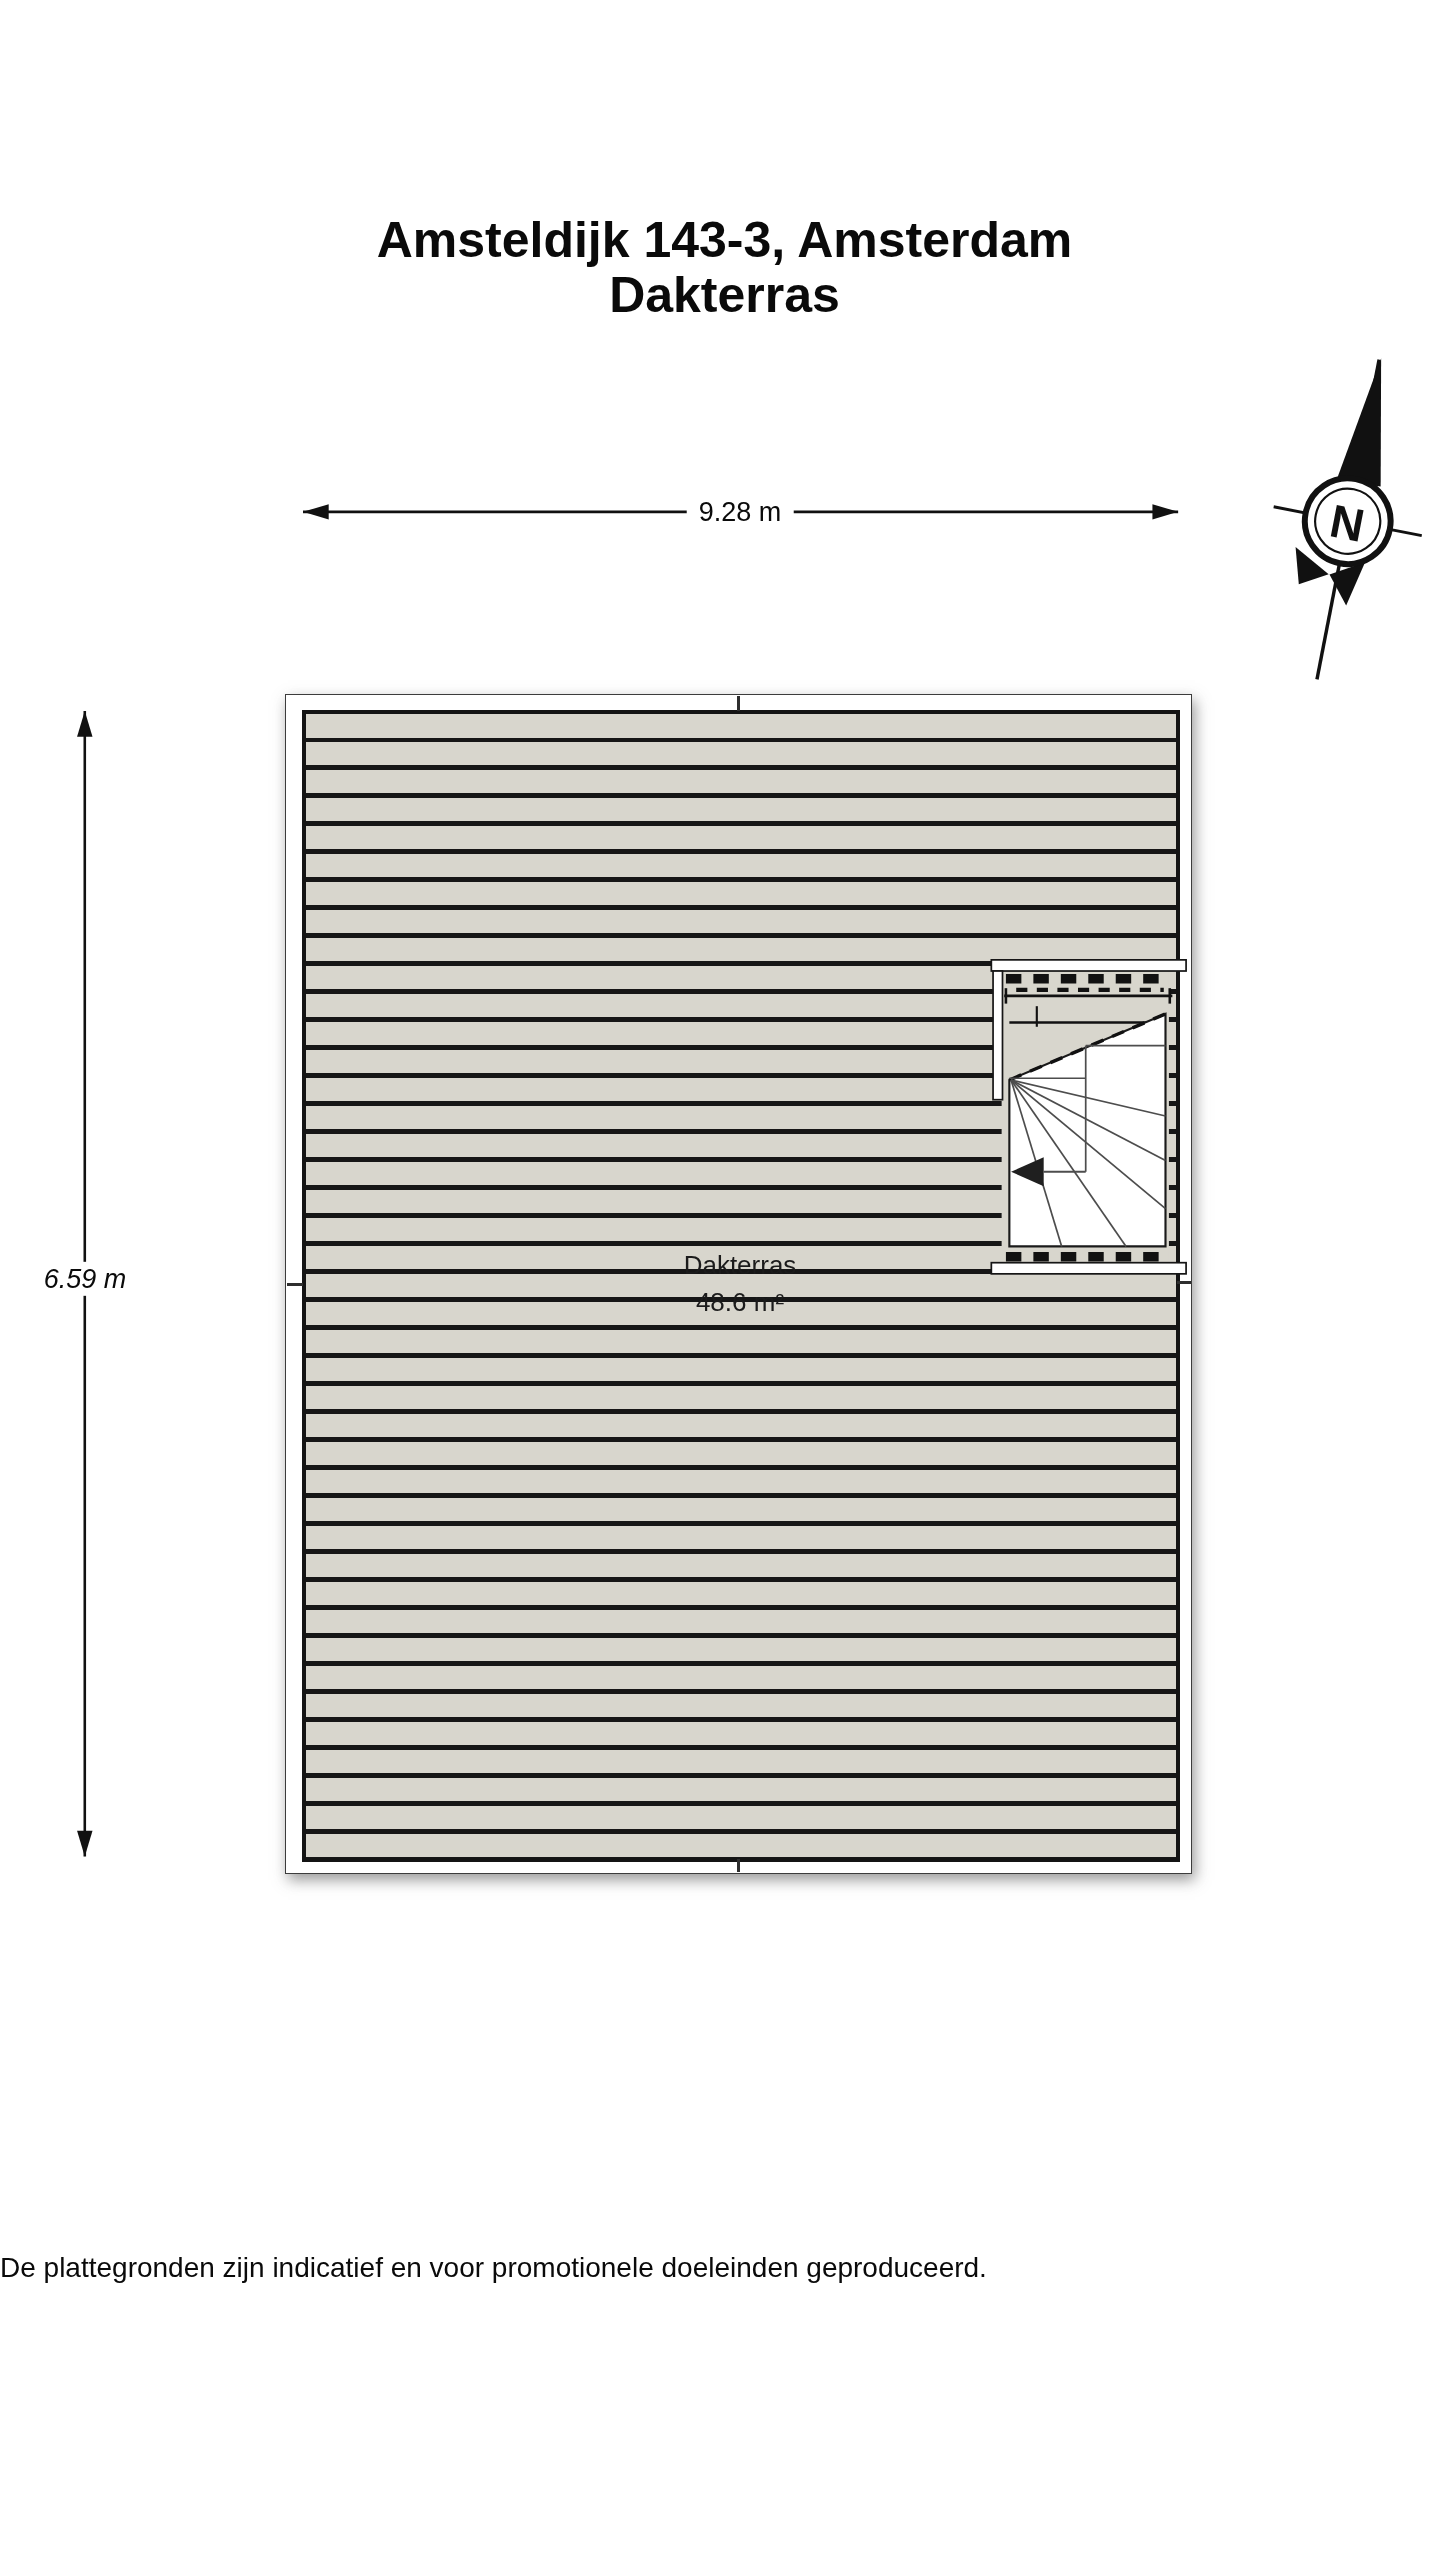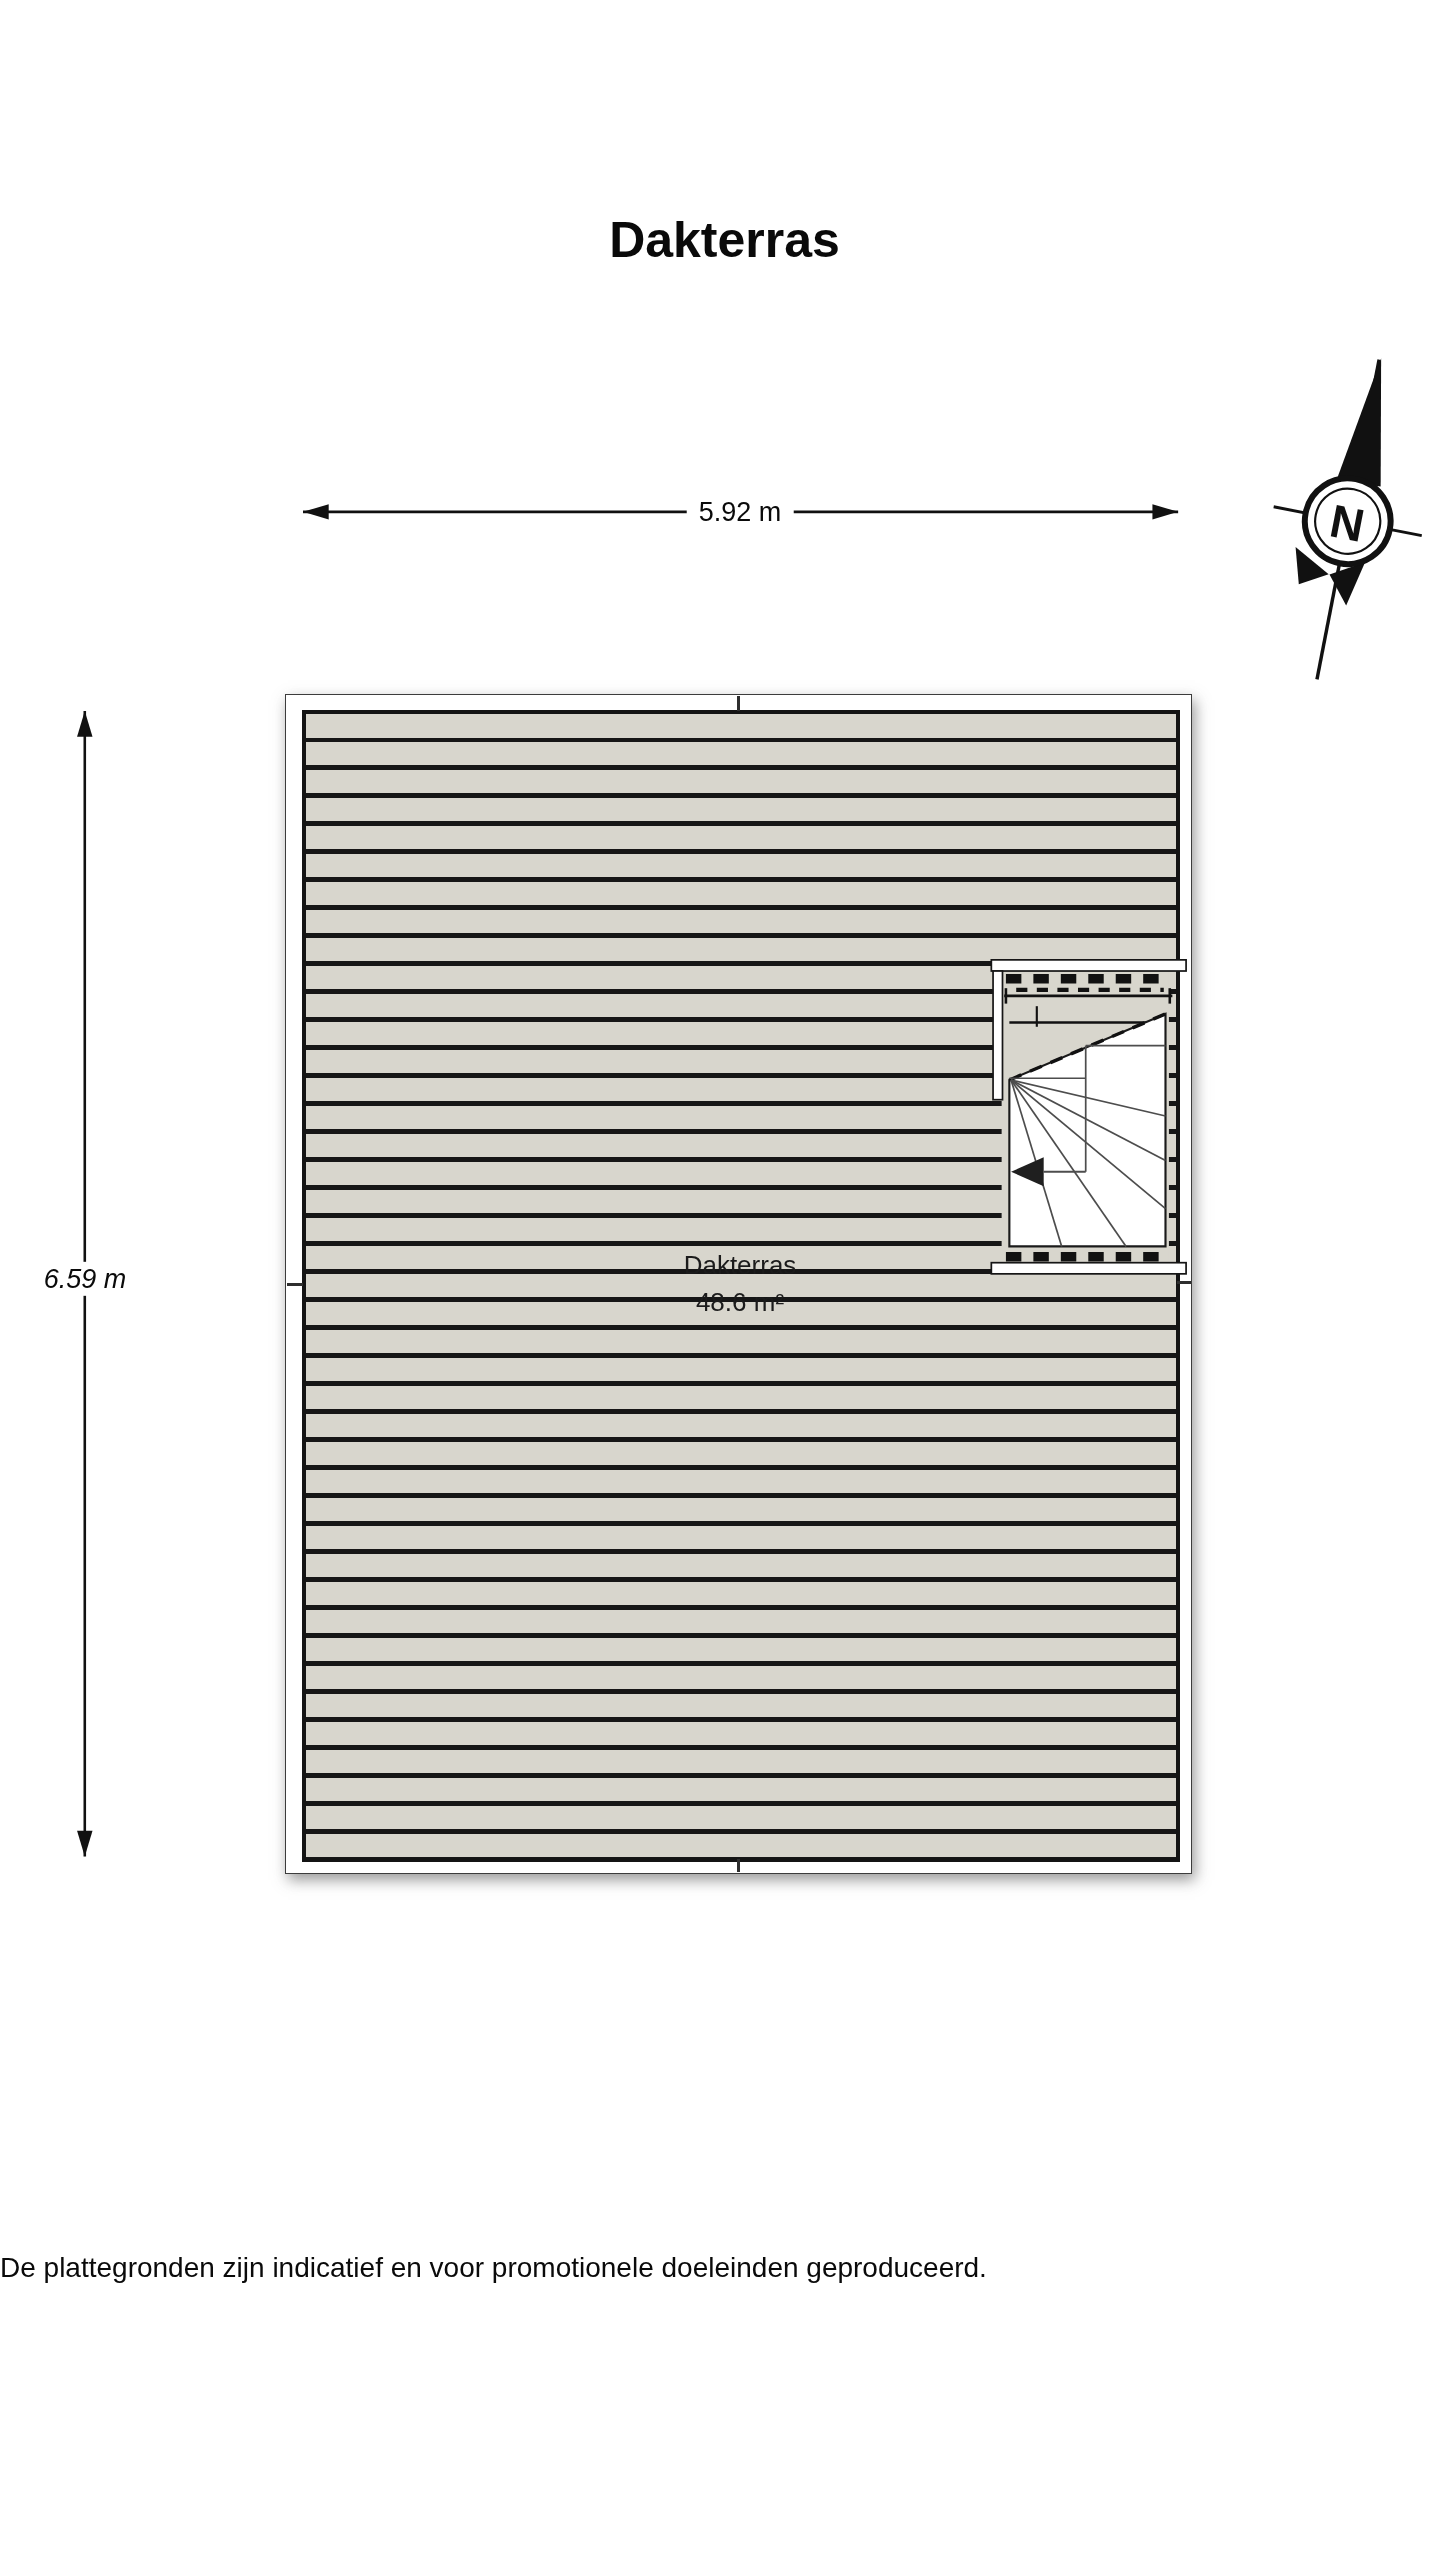--- a/index.html
+++ b/index.html
@@ -42,20 +42,21 @@
     text-align:left;font-size:28px;line-height:40px;color:#0a0a0a;
   }
   .abs{position:absolute;}
 </style>
 </head>
 <body>
 
 <div id="page">
 
   <div class="title">
+    <div>Amsteldijk 143-3, Amsterdam</div>
     <div>Dakterras</div>
   </div>
 
   <svg class="abs" style="left:1262px;top:339px;" width="180" height="361" viewBox="1470 395 210 420">
     <g transform="rotate(11 1570 607)">
       <line x1="1570" y1="415" x2="1570" y2="795" stroke="#111" stroke-width="4"></line>
       <line x1="1482" y1="607" x2="1658" y2="607" stroke="#111" stroke-width="3.5"></line>
       <polygon points="1572,413 1600,560 1548,563" fill="#111"></polygon>
       <polygon points="1516,648 1560,672 1528,690" fill="#111"></polygon>
       <polygon points="1561,672 1599,650 1587,704" fill="#111"></polygon>
@@ -63,21 +64,21 @@
       <circle cx="1570" cy="607" r="38" fill="none" stroke="#111" stroke-width="2.5"></circle>
       <text x="1570" y="628" text-anchor="middle" font-size="54" font-weight="bold" fill="#111">N</text>
     </g>
   </svg>
 
   <svg class="dim-svg" style="left:292px;top:481px;" width="910" height="60" viewBox="340 560 1060 70">
     <line x1="352" y1="596" x2="1373" y2="596" stroke="#111" stroke-width="3"></line>
     <polygon points="352,596 382,587 382,605" fill="#111"></polygon>
     <polygon points="1373,596 1343,587 1343,605" fill="#111"></polygon>
   </svg>
-  <span class="dim-label" style="left:740px;top:512px;">5.92 m</span>
+  <span class="dim-label" style="left:740px;top:512px;">9.28 m</span>
 
   <svg class="dim-svg" style="left:52px;top:687px;" width="69" height="1185" viewBox="60 800 80 1380">
     <line x1="98" y1="828" x2="98" y2="2162" stroke="#111" stroke-width="3"></line>
     <polygon points="98,828 89,858 107,858" fill="#111"></polygon>
     <polygon points="98,2162 89,2132 107,2132" fill="#111"></polygon>
   </svg>
   <span class="dim-label" style="left:85px;top:1279px;font-style:italic;">6.59 m</span>
 
   <div class="terrace">
     <div class="deck"></div>

